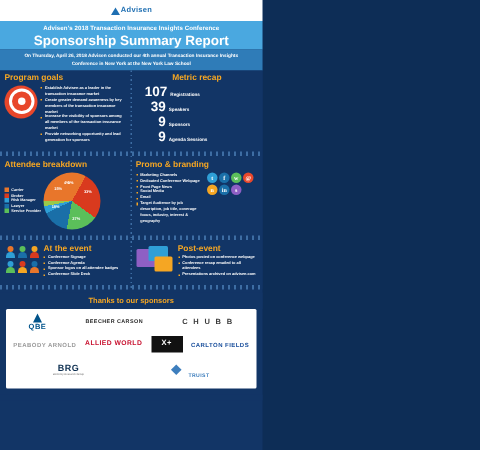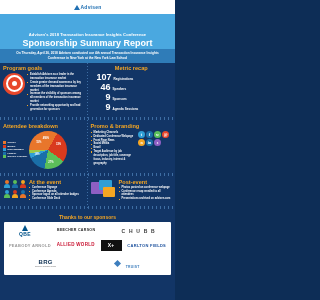--- a/index.html
+++ b/index.html
@@ -15,21 +15,21 @@
 
   
   .logobar {
     height:14px; background:#ffffff;
     display:flex; align-items:center; justify-content:center;
   }
   .logo { display:flex; align-items:center; gap:1px; }
   .logo-mark { width:0;height:0;border-left:3px solid transparent;border-right:3px solid transparent;border-bottom:5px solid #1f6fb2; }
   .logo-text { font-size:5px; font-weight:bold; color:#1f6fb2; letter-spacing:.2px; }
 
-  .titleband { background:#4aa8e0; padding:18px 4px 1px; text-align:center; }
+  .titleband { background:#4aa8e0; padding:2px 4px 1px; text-align:center; }
   .kicker { font-size:4.1px; font-weight:bold; color:#ffffff; letter-spacing:.05px; line-height:1.25; }
   .bigtitle { font-size:9px; font-weight:bold; color:#ffffff; line-height:1.15; margin-top:1px; }
 
   .subband { background:#2f7cb8; padding:2px 8px 3px; text-align:center; }
   .sub { font-size:3.2px; color:#ffffff; line-height:1.35; font-weight:bold; }
 
   
   .body { position:relative; background:#123566; padding-top:1px; }
   .cols { display:flex; }
   .col { width:50%; padding:2px 3px; }
@@ -139,21 +139,21 @@
       </div>
 
       <div class="col">
         <div class="sect-title" style="text-align:center;">Metric recap</div>
         <div class="metrics">
           <div class="metric">
             <span class="num">107</span>
             <span class="lbl">Registrations</span>
           </div>
           <div class="metric">
-            <span class="num">46</span>
+            <span class="num">39</span>
             <span class="lbl">Speakers</span>
           </div>
           <div class="metric">
             <span class="num">9</span>
             <span class="lbl">Sponsors</span>
           </div>
           <div class="metric">
             <span class="num">9</span>
             <span class="lbl">Agenda Sessions</span>
           </div>

